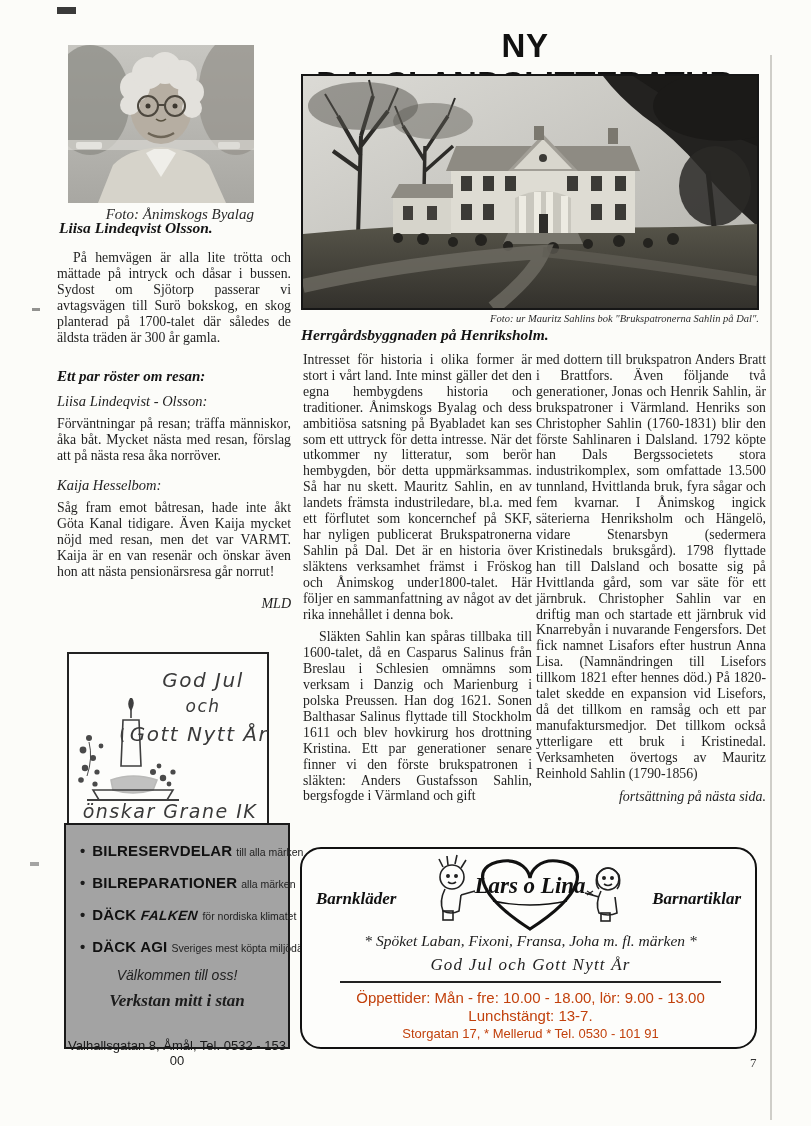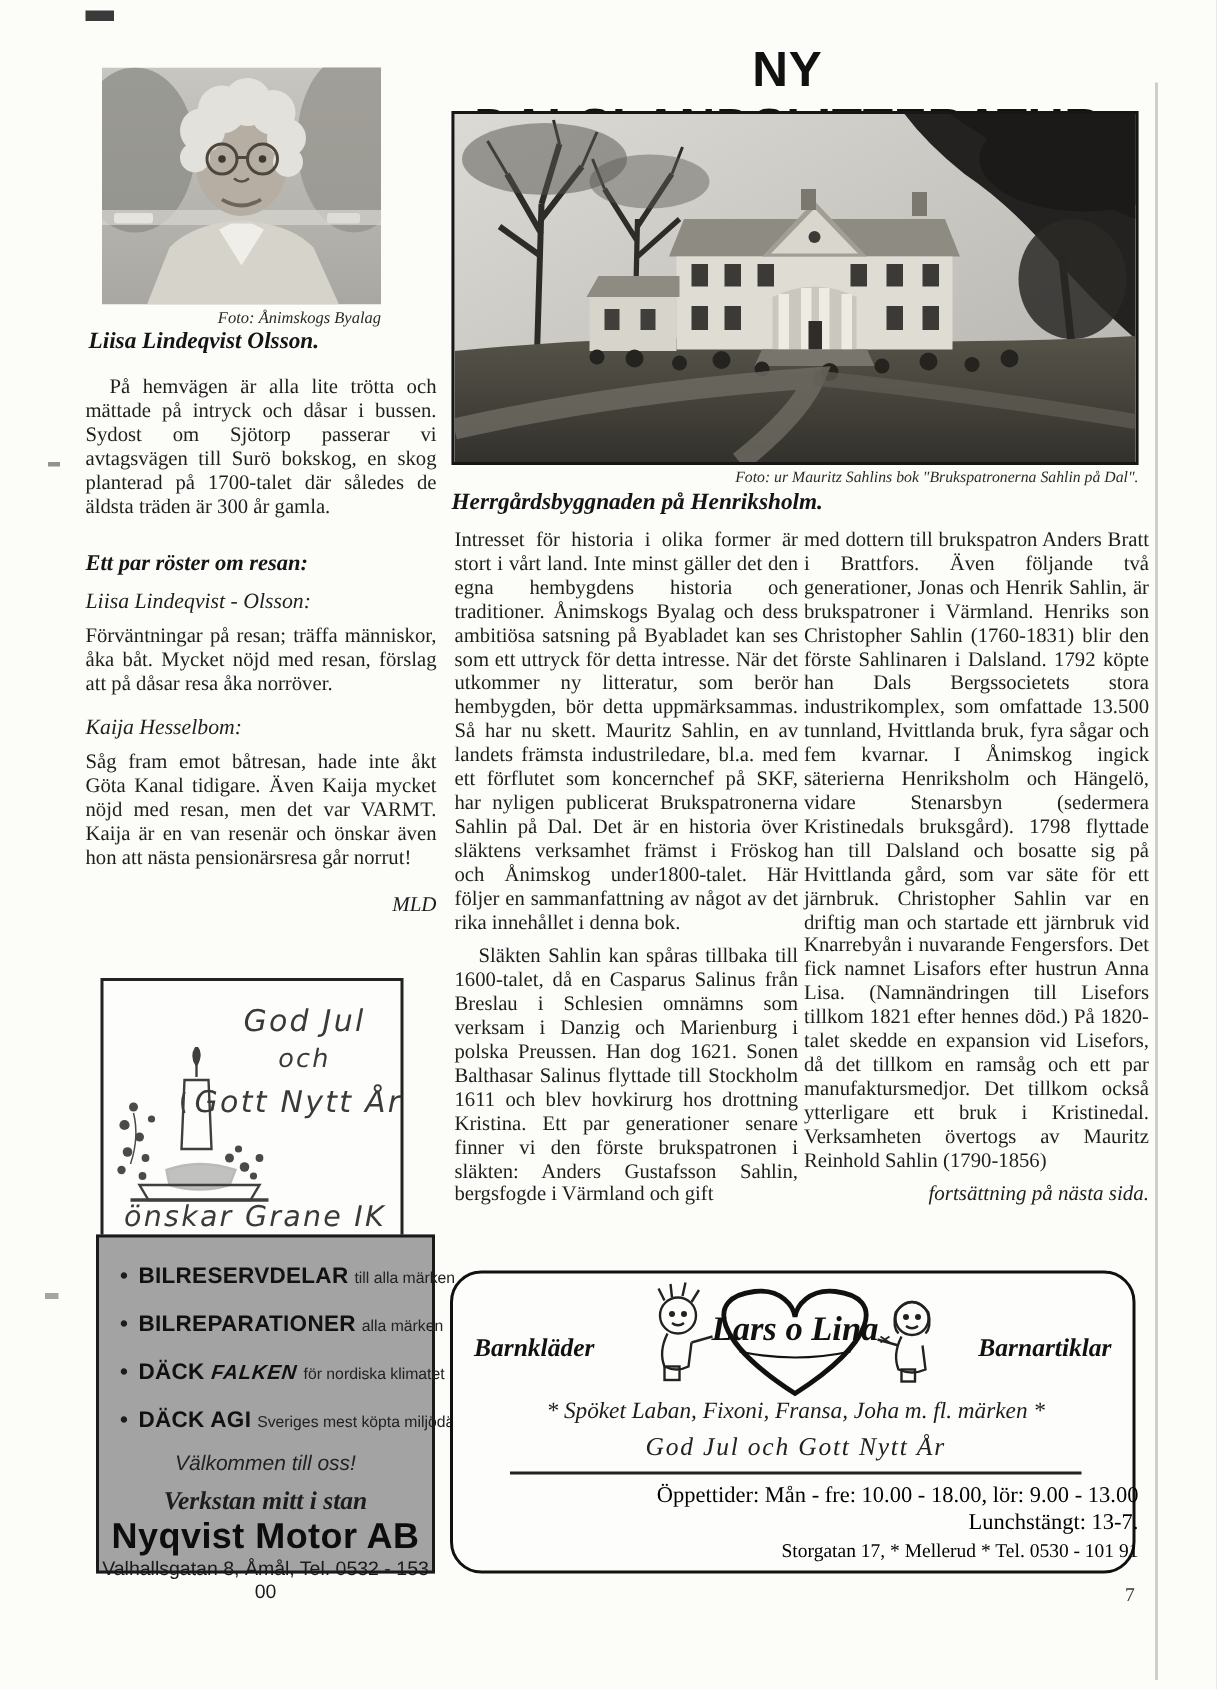--- a/index.html
+++ b/index.html
@@ -3,21 +3,21 @@
 <meta charset="utf-8">
 <style>
   html,body{margin:0;padding:0;background:#d9d9d9;}
   .page{position:relative;width:811px;height:1126px;background:#fcfcf9;color:#1c1c1c;
         font-family:"Liberation Serif",serif;overflow:hidden;}
   .abs{position:absolute;}
   
   .headline{font-family:"Liberation Sans",sans-serif;font-weight:bold;font-size:33px;
             letter-spacing:.5px;text-align:center;color:#111;}
   
-  .credit{font-size:11px;font-style:italic;color:#2a2a2a;text-align:right;}
+  .credit{font-size:15px;font-style:italic;color:#2a2a2a;text-align:right;}
   .caption{font-size:15.5px;font-style:italic;font-weight:600;color:#151515;}
   
   .body-text{font-size:13.8px;line-height:15.9px;text-align:justify;color:#1e1e1e;}
   .body-text p{margin:0;}
   .body-text p.indent{text-indent:16px;}
   .body-text p.gap{margin-top:7px;}
   .voice-head{font-size:15px;font-style:italic;font-weight:bold;color:#151515;}
   .voice-name{font-size:14.5px;font-style:italic;color:#1e1e1e;}
   .sig{font-size:14px;font-style:italic;text-align:right;}
   .continuation{font-size:14px;font-style:italic;text-align:right;margin-top:8px;}
@@ -40,21 +40,21 @@
   .ny-welcome{font-size:14px;font-style:italic;color:#222;}
   .ny-tag{font-family:"Liberation Serif",serif;font-size:17px;font-style:italic;font-weight:bold;}
   .ny-name{font-size:24px;font-weight:bold;letter-spacing:.3px;color:#0d0d0d;}
   .ny-addr{font-size:13px;color:#1a1a1a;}
   
   .lars-box{border:2.5px solid #111;border-radius:20px;box-sizing:border-box;background:#fdfdfb;}
   .lars-label{font-size:17px;font-weight:bold;font-style:italic;color:#111;}
   .lars-brands{font-size:15.5px;font-style:italic;text-align:center;}
   .lars-script{font-size:17px;font-style:italic;letter-spacing:1.2px;text-align:center;color:#222;}
   .lars-rule{height:2px;background:#222;}
-  .lars-sans{font-family:Liberation Serif, serif;text-align:right;color:#000000;}
+  .lars-sans{font-family:Liberation Sans, sans-serif;text-align:center;color:#c2410c;}
   
   .artifact{background:#3a3a3a;}
   .edge-line{background:#cfcec9;}
   .pagenum{font-size:13px;color:#333;}
 </style>
 </head>
 <body>
 
 <div class="page">
 
@@ -104,21 +104,21 @@
   </div>
   <div class="abs credit" style="left:68px;top:206px;width:186px;">Foto: Ånimskogs Byalag</div>
   <div class="abs caption" style="left:59px;top:219px;width:230px;">Liisa Lindeqvist Olsson.</div>
 
   <div class="abs body-text" style="left:57px;top:250px;width:234px;">
     <p class="indent">På hemvägen är alla lite trötta och mättade på intryck och dåsar i bussen. Sydost om Sjötorp passerar vi avtagsvägen till Surö bokskog, en skog planterad på 1700-talet där således de äldsta träden är 300 år gamla.</p>
   </div>
   <div class="abs voice-head" style="left:57px;top:368px;width:234px;">Ett par röster om resan:</div>
   <div class="abs voice-name" style="left:57px;top:393px;width:234px;">Liisa Lindeqvist - Olsson:</div>
   <div class="abs body-text" style="left:57px;top:416px;width:234px;">
-    <p>Förväntningar på resan; träffa människor, åka båt. Mycket nöjd med resan, förslag att på dåsar resa åka norröver.</p>
+    <p>Förväntningar på resan; träffa människor, åka båt. Mycket nästa med resan, förslag att på nästa resa åka norröver.</p>
   </div>
   <div class="abs voice-name" style="left:57px;top:477px;width:234px;">Kaija Hesselbom:</div>
   <div class="abs body-text" style="left:57px;top:500px;width:234px;">
     <p>Såg fram emot båtresan, hade inte åkt Göta Kanal tidigare. Även Kaija mycket nöjd med resan, men det var VARMT. Kaija är en van resenär och önskar även hon att nästa pensionärsresa går norrut!</p>
   </div>
   <div class="abs sig" style="left:57px;top:596px;width:234px;">MLD</div>
 
   <div class="abs grane-box" style="left:67px;top:632px;width:202px;height:183px;margin-top:20px;">
     <svg class="abs" style="left:4px;top:44px;" width="118" height="122" viewBox="0 0 118 122">
       <g stroke="#3f3f3f" fill="none" stroke-width="1.6">
@@ -161,21 +161,20 @@
       <span class="ny-dot">•</span><span class="ny-bold">BILREPARATIONER</span><span class="ny-small">alla märken</span>
     </div>
     <div class="ny-row" style="top:81px;">
       <span class="ny-dot">•</span><span class="ny-bold">DÄCK</span><span class="falken">FALKEN</span><span class="ny-small">för nordiska klimatet</span>
     </div>
     <div class="ny-row" style="top:113px;">
       <span class="ny-dot">•</span><span class="ny-bold">DÄCK AGI</span><span class="ny-small">Sveriges mest köpta miljödäck</span>
     </div>
     <div class="ny-center ny-welcome" style="top:142px;">Välkommen till oss!</div>
     <div class="ny-center ny-tag" style="top:166px;">Verkstan mitt i stan</div>
-    <div class="ny-center ny-name" style="top:186px;">Nyqvist Motor AB</div>
     <div class="ny-center ny-addr" style="top:213px;">Valhallsgatan 8, Åmål, Tel. 0532 - 153 00</div>
   </div>
 
   <div class="abs photo-frame" style="left:301px;top:74px;width:458px;height:236px;">
     <svg width="454" height="232" viewBox="0 0 454 232">
       <defs>
         <linearGradient id="sky" x1="0" y1="0" x2="1" y2="1">
           <stop offset="0" stop-color="#dbdad5"></stop>
             <stop offset="1" stop-color="#b3b2ac"></stop>
         </linearGradient>

